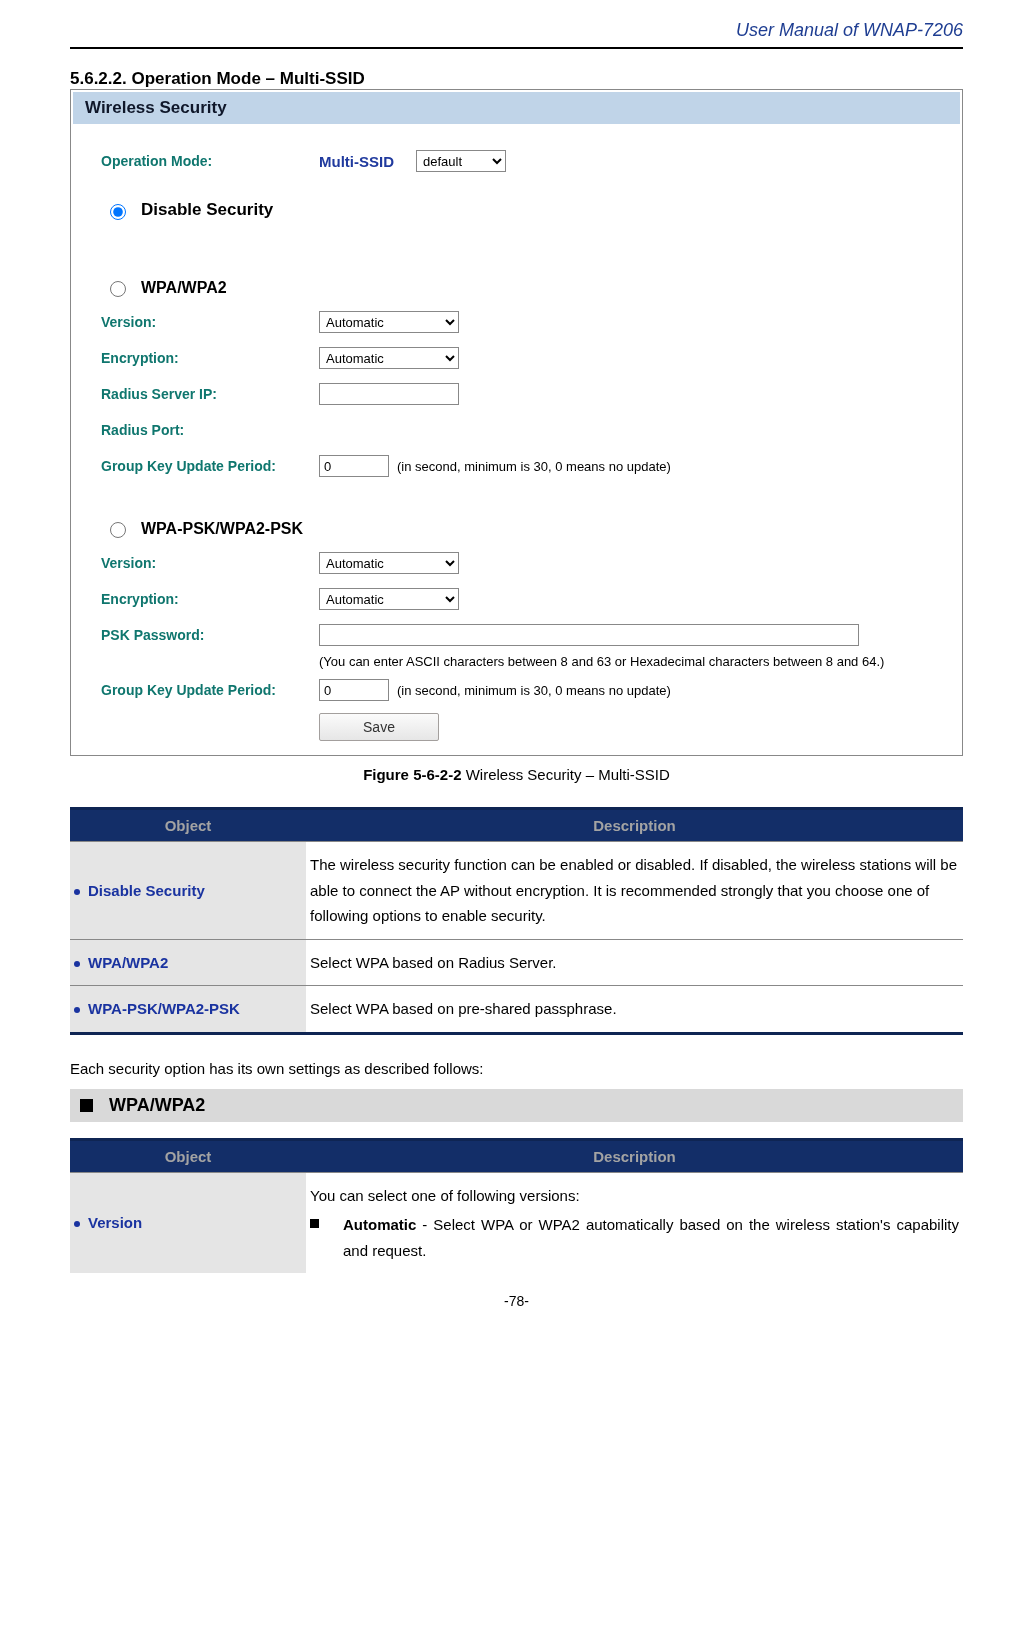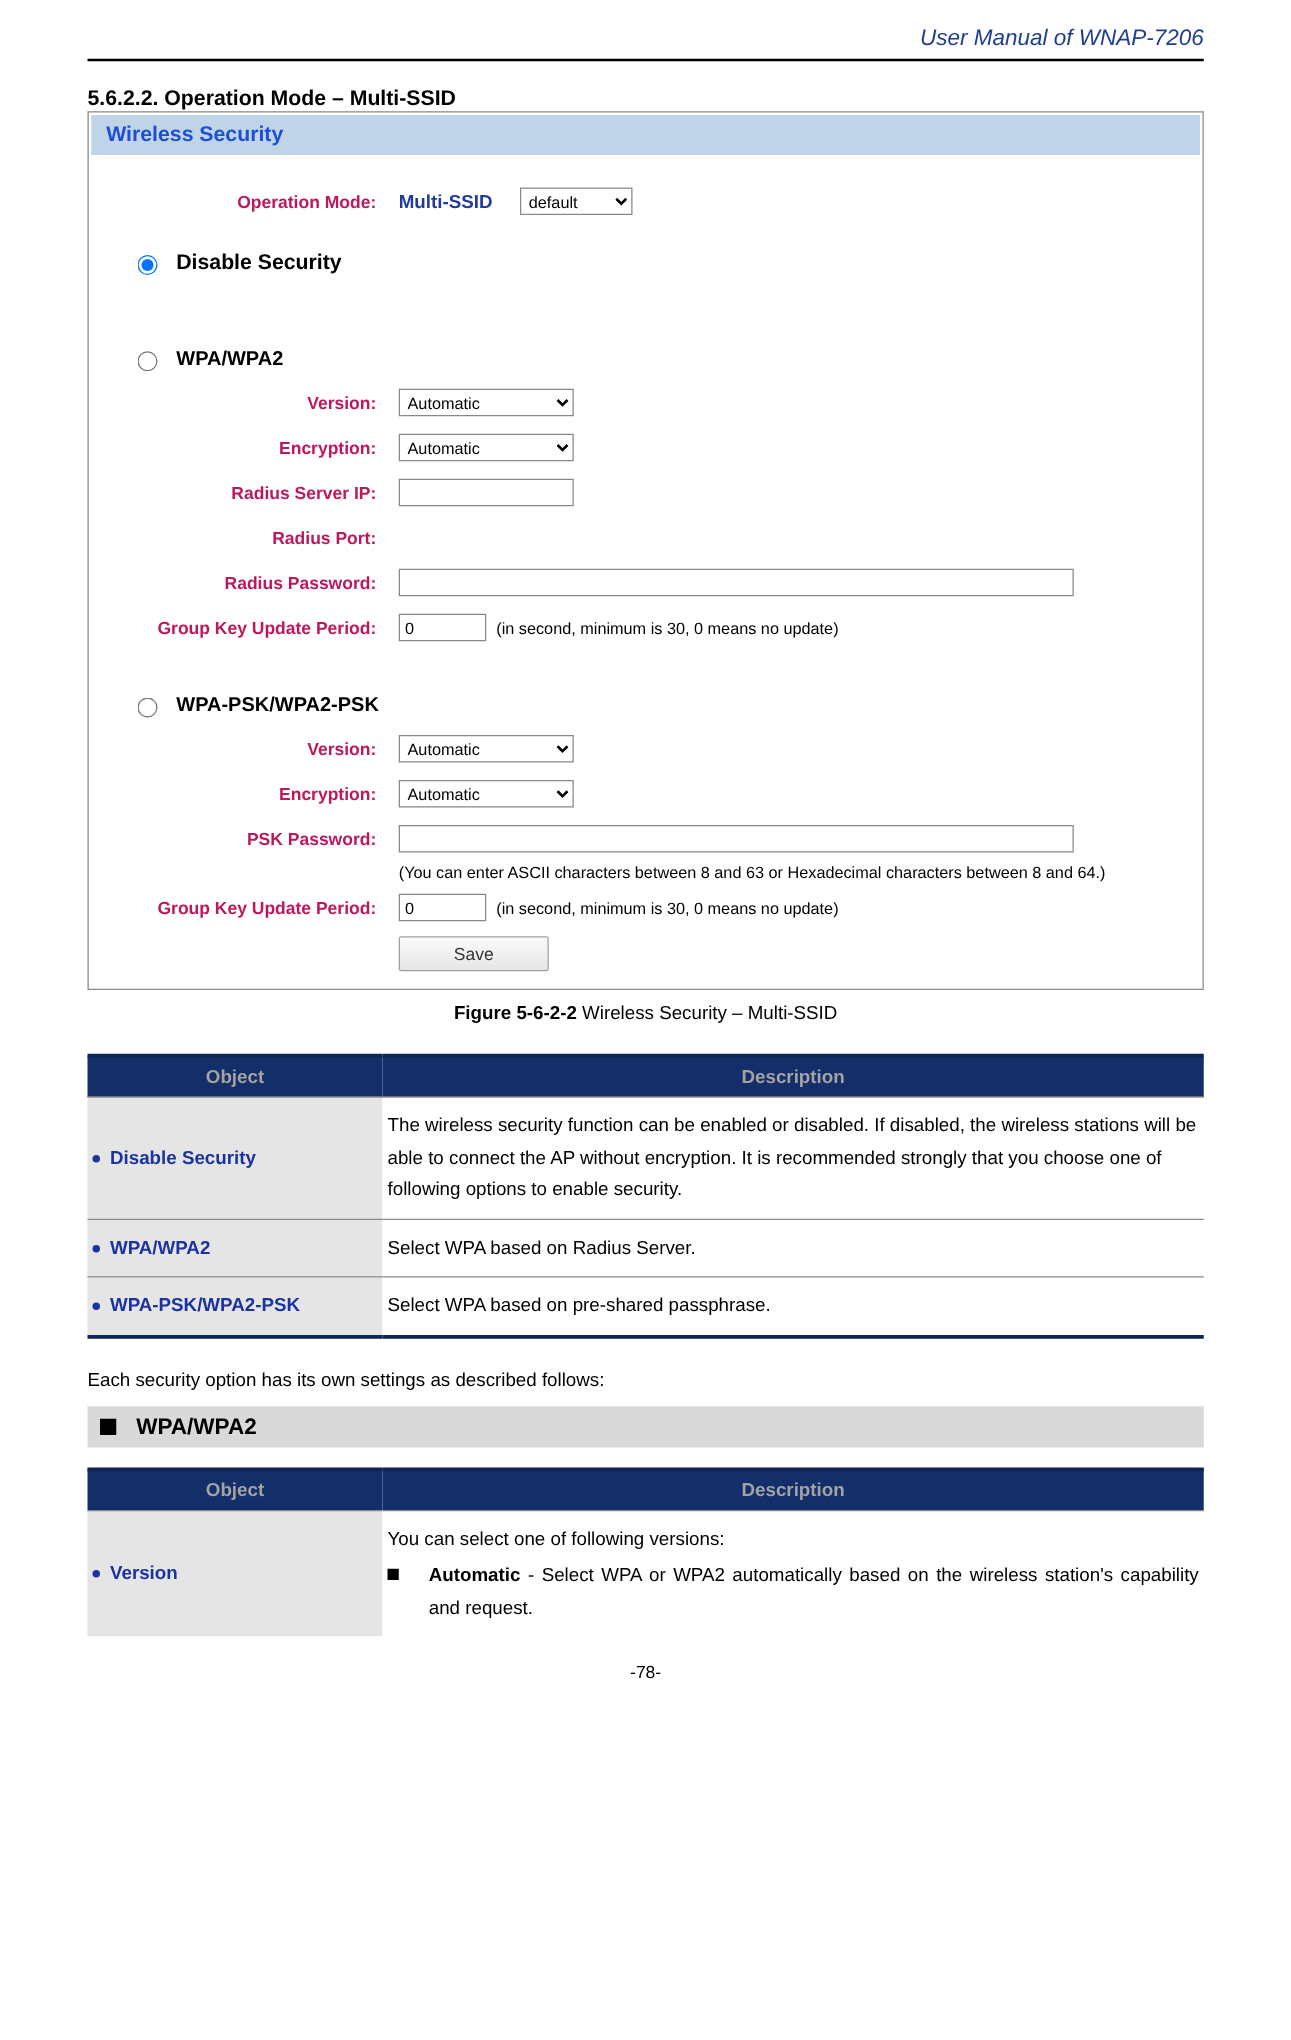--- a/index.html
+++ b/index.html
@@ -34,43 +34,42 @@
   .section-num .sec-title {
     font-weight: bold;
   }
   .figure-box {
     border: 1px solid #888;
     padding: 2px;
     margin-bottom: 10px;
   }
   .panel-header {
     background: #c0d4e8;
-    color: #1d4ed8;
+    color: #0f172a;
     font-weight: bold;
     font-size: 17px;
     padding: 6px 12px;
   }
   .panel-body {
     padding: 18px 28px 12px 28px;
     font-size: 14px;
     color: #000;
   }
   .form-row {
     display: flex;
     align-items: center;
     margin-bottom: 10px;
     min-height: 26px;
   }
   .form-label {
     width: 200px;
-    text-align: right;
     font-weight: bold;
     font-size: 14px;
     padding-right: 18px;
-    color: #be185d;
+    color: #0f766e;
   }
   .form-field {
     flex: 1;
     display: flex;
     align-items: center;
     gap: 8px;
   }
   .mode-value {
     color: #203a9e;
     font-weight: bold;
@@ -280,26 +279,20 @@
         </div>
       </div>
       <div class="form-row">
         <div class="form-label">Radius Server IP:</div>
         <div class="form-field">
           <input class="fake-input w-med" type="text" value="" style="">
         </div>
       </div>
       <div class="form-row">
         <div class="form-label">Radius Port:</div>
-      </div>
-      <div class="form-row">
-        <div class="form-label">Radius Password:</div>
-        <div class="form-field">
-          <input class="fake-input w-long" type="text" value="" style="">
-        </div>
       </div>
       <div class="form-row">
         <div class="form-label">Group Key Update Period:</div>
         <div class="form-field">
           <input class="fake-input w-small" type="text" value="0" style="">
           <span class="hint">(in second, minimum is 30, 0 means no update)</span>
         </div>
       </div>
 
       <div style="height:14px;"></div>

